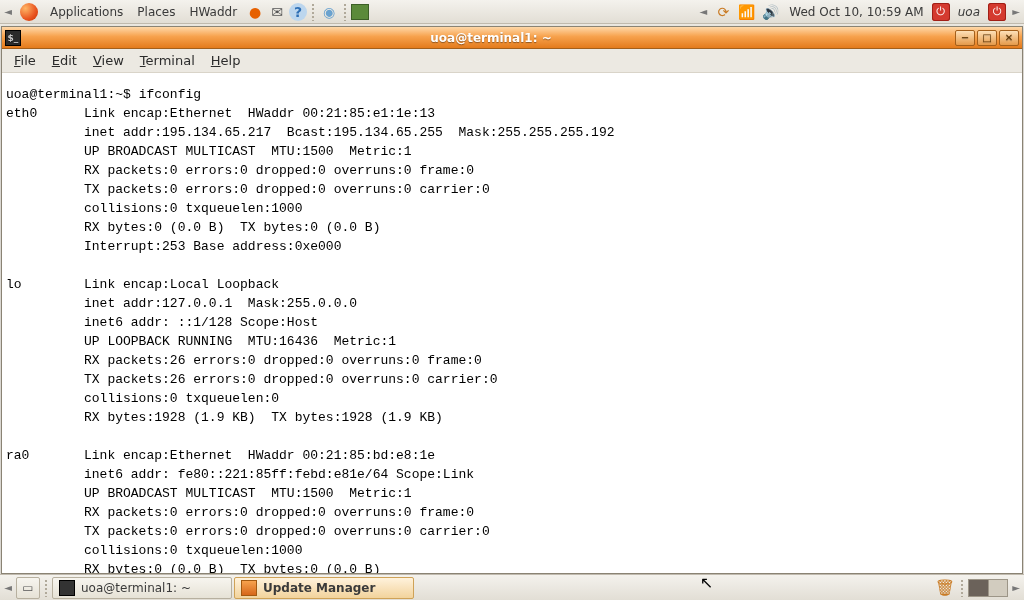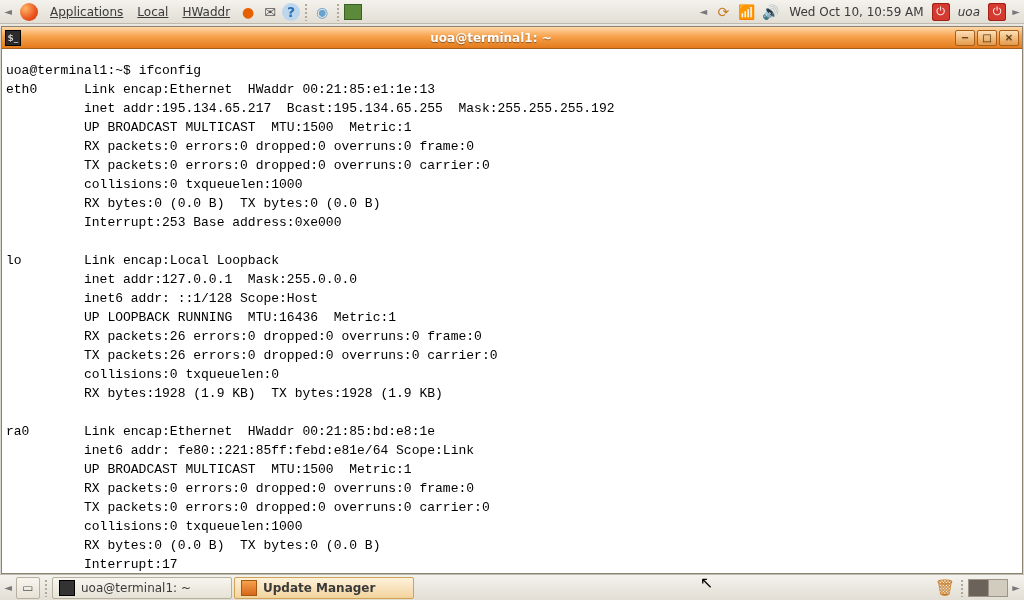--- a/index.html
+++ b/index.html
@@ -22,21 +22,21 @@
   padding: 0 2px;
 }
 .top-panel .left { display: flex; align-items: center; gap: 2px; }
 .top-panel .right { margin-left: auto; display: flex; align-items: center; gap: 4px; }
 .ubuntu-logo {
   width: 18px; height: 18px;
   border-radius: 50%;
   background: radial-gradient(circle at 30% 30%, #ffb666, #e95420 60%, #c42f00);
   margin: 0 4px;
 }
-.panel-menu { padding: 2px 6px; color: #3a3a3a; cursor: pointer; text-decoration: underline; }
+.panel-menu { padding: 2px 6px; color: #3a3a3a; cursor: pointer; }
 .panel-icon {
   width: 20px; height: 20px;
   display: inline-flex; align-items: center; justify-content: center;
   font-size: 14px; color: #555;
 }
 .separator-dots {
   width: 4px; height: 18px;
   background-image: radial-gradient(#b0a99a 1px, transparent 1px);
   background-size: 4px 4px;
   margin: 0 2px;
@@ -170,21 +170,21 @@
 }
 </style>
 </head>
 <body>
 
 <div class="top-panel">
   <div class="left">
     <div class="arrow-btn">◄</div>
     <div class="ubuntu-logo"></div>
     <span class="panel-menu">Applications</span>
-    <span class="panel-menu">Local</span>
+    <span class="panel-menu">Places</span>
     <span class="panel-menu">HWaddr</span>
     <span class="panel-icon" style="color:#e66000">●</span>
     <span class="panel-icon">✉</span>
     <span class="panel-icon" style="color:#2e6fb5;background:#bcd6ee;border-radius:50%;width:18px;height:18px;font-weight:bold">?</span>
     <div class="separator-dots"></div>
     <span class="panel-icon" style="color:#6aa2cf">◉</span>
     <div class="separator-dots"></div>
     <span class="panel-icon" style="background:#5b8a3a;width:18px;height:16px;border:1px solid #3c5f26"></span>
   </div>
   <div class="right">
@@ -202,20 +202,27 @@
 
 <div class="terminal-window">
   <div class="titlebar">
     <div class="tb-icon">$_</div>
     <div class="title">uoa@terminal1: ~</div>
     <div class="wbtns">
       <div class="wbtn">─</div>
       <div class="wbtn">□</div>
       <div class="wbtn">✕</div>
     </div>
+  </div>
+  <div class="menubar">
+    <span><u>F</u>ile</span>
+    <span><u>E</u>dit</span>
+    <span><u>V</u>iew</span>
+    <span><u>T</u>erminal</span>
+    <span><u>H</u>elp</span>
   </div>
   <div class="terminal-body"><span>uoa@terminal1:~$ </span><span>ifconfig</span>
 <span>eth0      Link encap:Ethernet  HWaddr 00:21:85:e1:1e:13
           inet addr:195.134.65.217  Bcast:195.134.65.255  Mask:255.255.255.192
           UP BROADCAST MULTICAST  MTU:1500  Metric:1
           RX packets:0 errors:0 dropped:0 overruns:0 frame:0
           TX packets:0 errors:0 dropped:0 overruns:0 carrier:0
           collisions:0 txqueuelen:1000
           RX bytes:0 (0.0 B)  TX bytes:0 (0.0 B)
           Interrupt:253 Base address:0xe000

